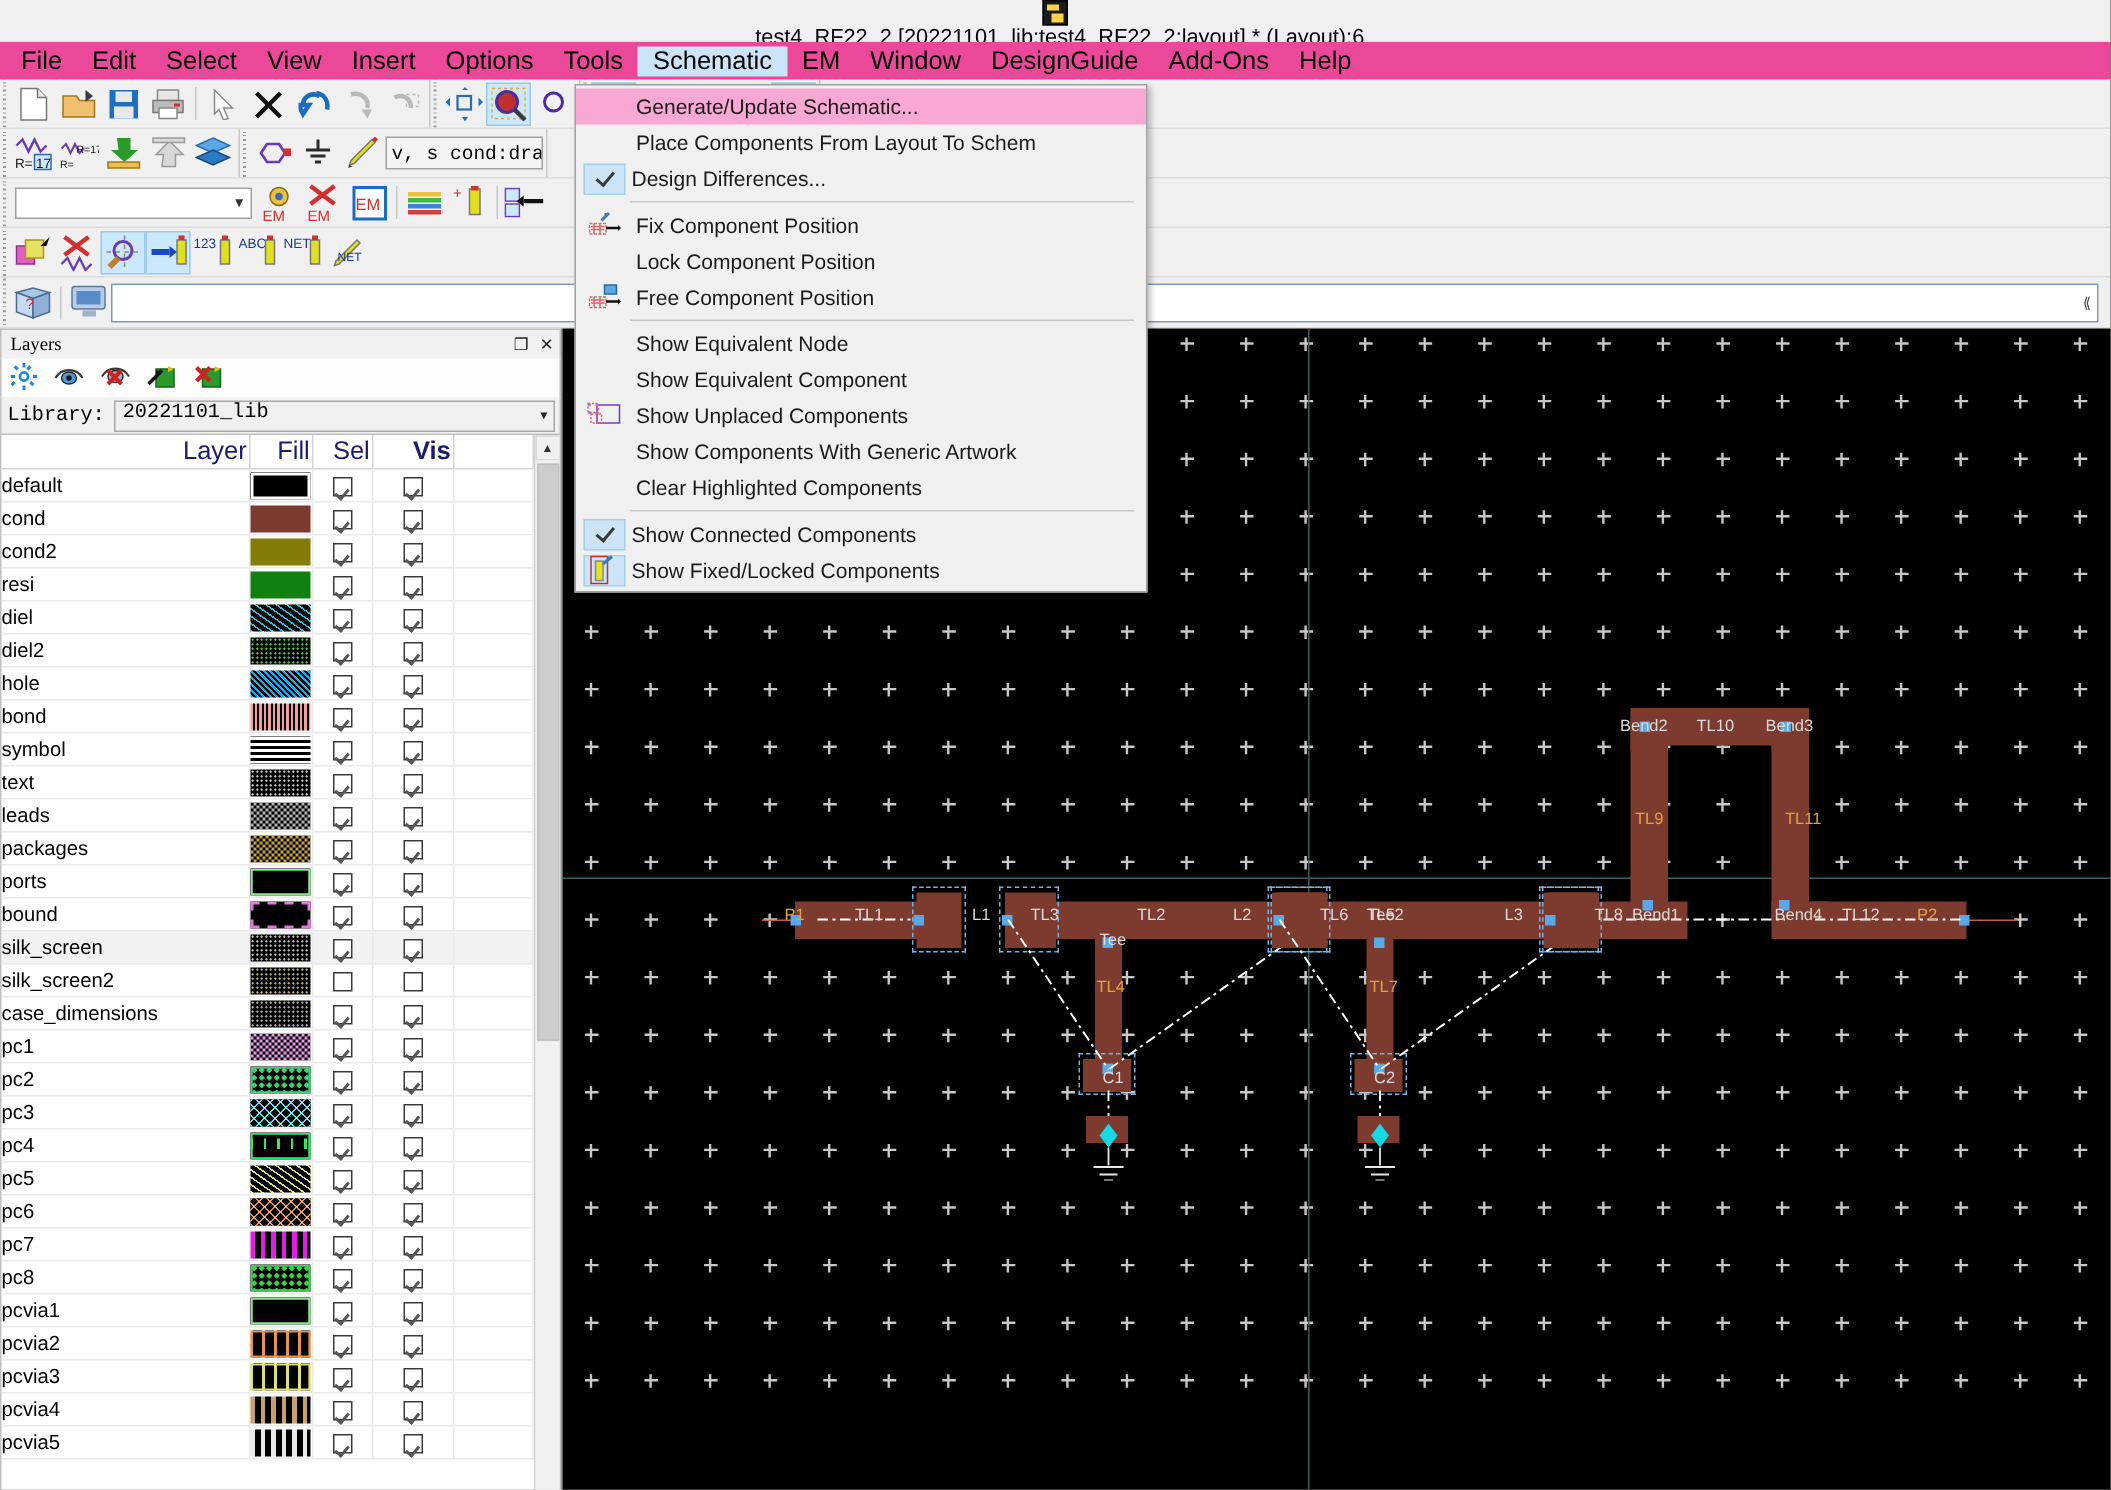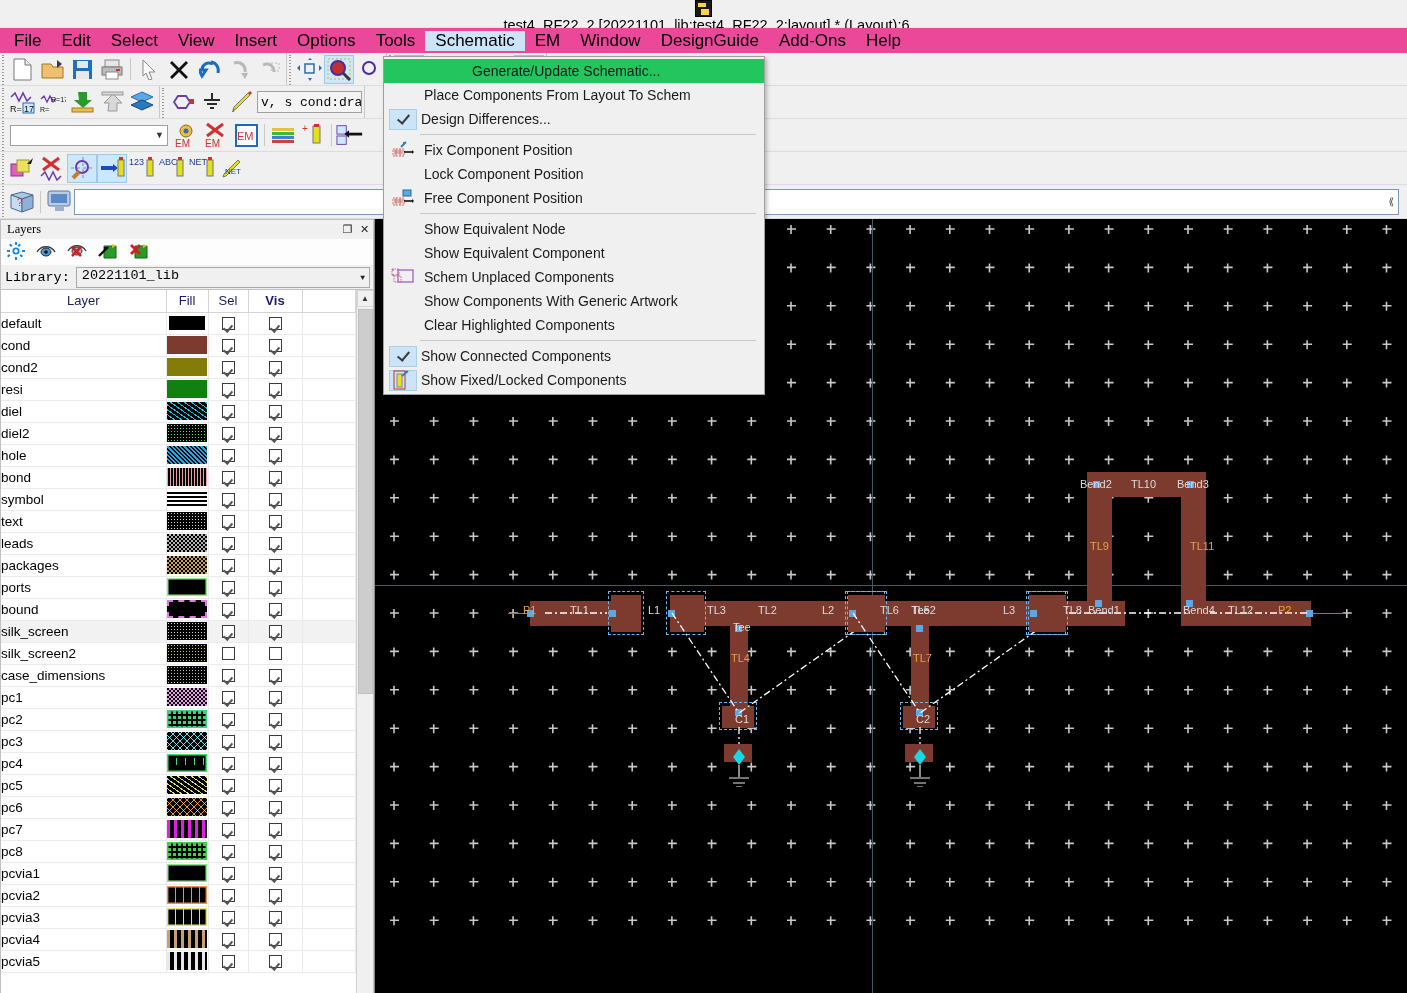--- a/index.html
+++ b/index.html
@@ -145,24 +145,25 @@
     font-size:8px;color:#222;
   }
 
   #layer-table-wrap {
     flex:1; display:flex; background:#fff; overflow:hidden;
     border:1px solid #c0c0c0; border-top:none;
   }
   #layer-table { flex:1; overflow:hidden; }
   table.lt { border-collapse:collapse; width:100%; table-layout:fixed; }
   table.lt th {
-    height:22px; font-weight:normal; font-size:13px;
+    height:22px; font-weight:normal; font-size:17px;
     background:#fff; color:#1b1b6b;
     border-bottom:1px solid #d5d5d5;
     border-right:1px solid #d5d5d5;
+    text-align:right;
   }
   table.lt th.vis { font-weight:bold; }
   table.lt td {
     height:22px; font-size:13.5px; color:#000;
     border-bottom:1px solid #eaeaea;
     border-right:1px solid #eaeaea;
     padding:0;
   }
   td.name { padding-left:5px; }
   td.fillcell { text-align:center; }
@@ -225,21 +226,21 @@
     position:absolute; left:383px; top:56px; width:382px;
     background:#f0f0f0; border:1px solid #a0a0a0;
     box-shadow:2px 2px 4px rgba(0,0,0,.25);
     z-index:200; padding:2px 0;
     font-size:14px;
   }
   .mrow {
     height:24px; display:flex; align-items:center; cursor:default;
     color:#1a1a1a; position:relative;
   }
-  .mrow.hi { background:#22c55e;gap:48px; }
+  .mrow.hi { background:#f9a8d4; }
   .micon {
     width:34px; height:22px; flex:0 0 auto;
     display:flex; align-items:center; justify-content:center;
     margin-left:2px;
   }
   .micon.checkbg { background:#cce4f7; border:1px solid #a8cfe8; width:28px;height:21px;margin-left:5px;}
   .mlabel { padding-left:4px; white-space:nowrap; }
   .msep { height:1px; background:#c9c9c9; margin:3px 8px 3px 36px; }
   .chk:after{
     content:"";width:5px;height:10px;border-right:2px solid #3a3a3a;
@@ -1491,21 +1492,21 @@
     <svg class="conn" style="left:0;top:0;width:100%;height:100%;border:0">
       <path d="M694 394 L815 394" stroke="#fff" stroke-width="1.3" fill="none" stroke-dasharray="7 3 2 3"></path>
       <path d="M835 394 L934 394" stroke="#fff" stroke-width="1.3" fill="none" stroke-dasharray="7 3 2 3"></path>
       <path d="M170 394 L232 394" stroke="#fff" stroke-width="1.3" fill="none" stroke-dasharray="7 3 2 3"></path>
     </svg>
 
     <div id="labels">
         <div class="clabel orange" style="left: 148px; top: 385px;">P1</div>
         <div class="clabel" style="left: 195px; top: 385px;">TL1</div>
         <div class="clabel" style="left: 273px; top: 385px;">L1</div>
-        <div class="clabel" style="left: 332px; top: 385px;">TL3</div>
+        <div class="clabel" style="left: 312px; top: 385px;">TL3</div>
         <div class="clabel" style="left: 358px; top: 402px;">Tee</div>
         <div class="clabel" style="left: 383px; top: 385px;">TL2</div>
         <div class="clabel" style="left: 447px; top: 385px;">L2</div>
         <div class="clabel orange" style="left: 356px; top: 433px;">TL4</div>
         <div class="clabel" style="left: 360px; top: 494px;">C1</div>
         <div class="clabel" style="left: 505px; top: 385px;">TL6</div>
         <div class="clabel" style="left: 537px; top: 385px;">Tee2</div>
         <div class="clabel" style="left: 536px; top: 385px;">TL5</div>
         <div class="clabel" style="left: 628px; top: 385px;">L3</div>
         <div class="clabel orange" style="left: 538px; top: 433px;">TL7</div>
@@ -1592,21 +1593,21 @@
             <rect x="3" y="8" width="7" height="6" stroke-dasharray="1.5 1"></rect>
           </g>
           <g fill="#b86ad0">
             <circle cx="2" cy="2" r="1"></circle>
             <circle cx="7" cy="2" r="1"></circle>
             <circle cx="2" cy="7" r="1"></circle>
             <circle cx="7" cy="7" r="1"></circle>
           </g>
         </svg>
       </div>
-      <div class="mlabel">Schem Unplaced Components</div>
+      <div class="mlabel">Show Unplaced Components</div>
     </div>
     <div class="mrow">
       <div class="micon"></div>
       <div class="mlabel">Show Components With Generic Artwork</div>
     </div>
     <div class="mrow">
       <div class="micon"></div>
       <div class="mlabel">Clear Highlighted Components</div>
     </div>
     <div class="msep"></div>

